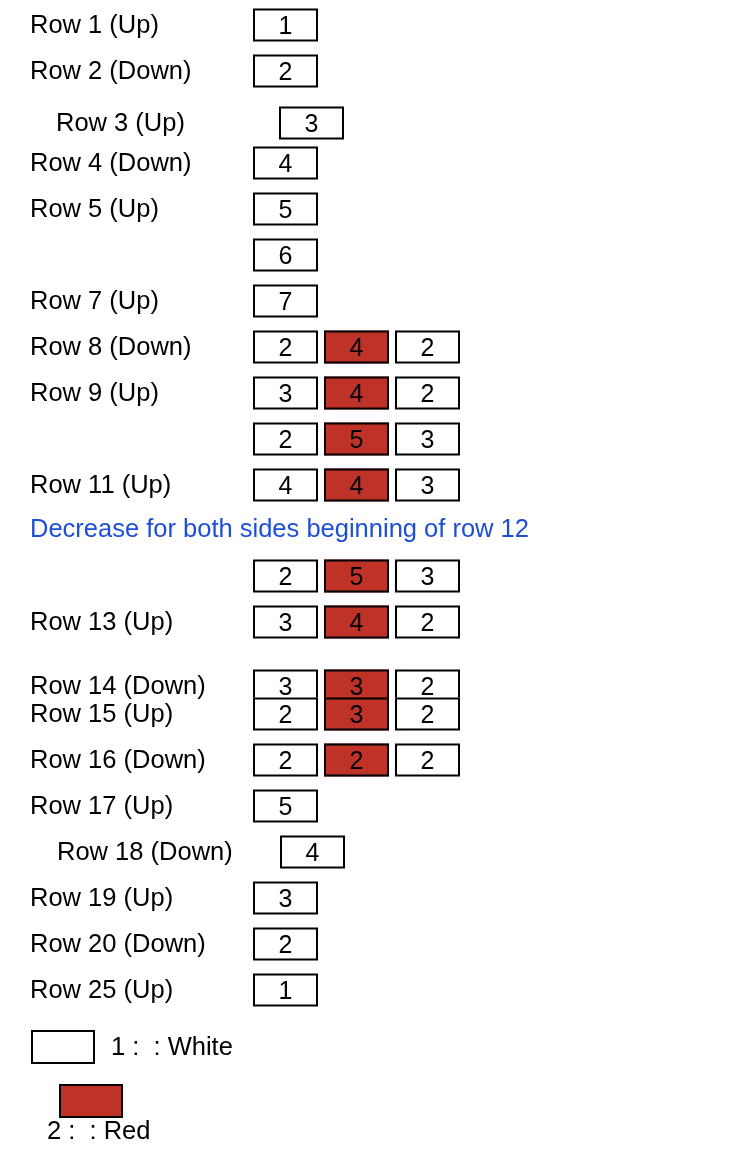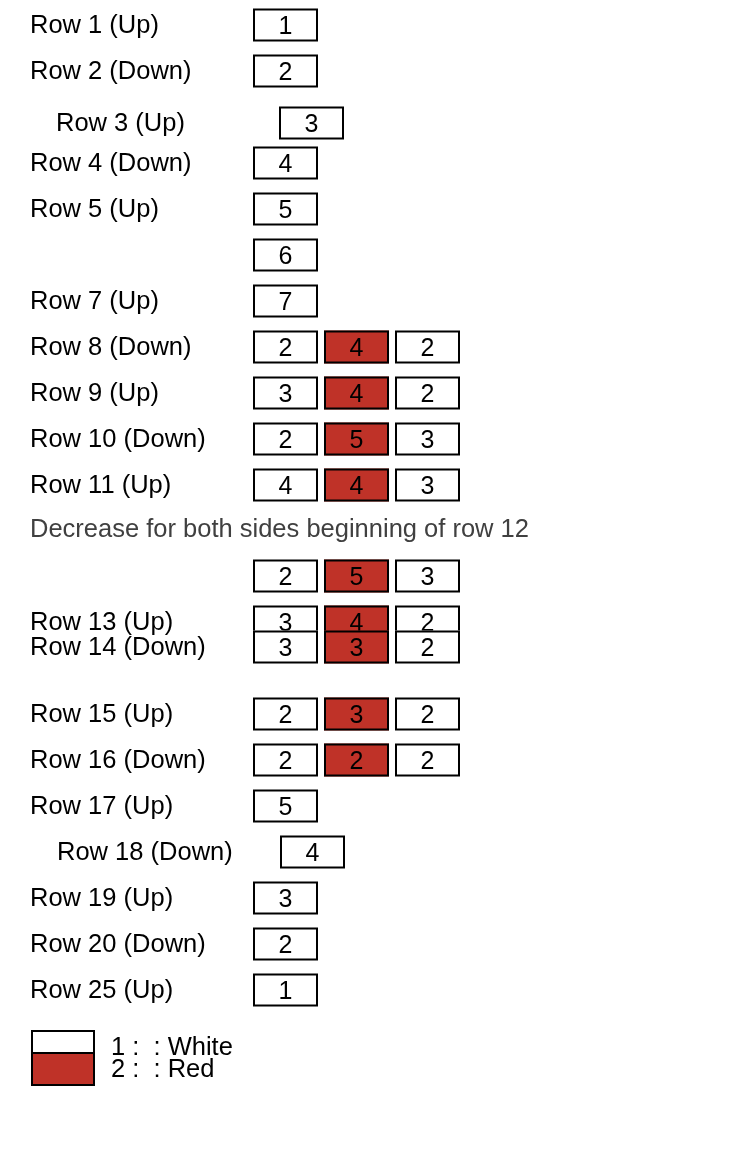--- a/index.html
+++ b/index.html
@@ -69,21 +69,21 @@
   }
   .cell.white { background: #ffffff; }
   .cell.red   { background: #BF3228; }
 
   .note {
     position: absolute;
     left: 30px;
     font-size: 25.5px;
     line-height: 1;
     white-space: nowrap;
-    color: #404040;
+    color: #1d4ed8;
   }
 
   
   #legend {
     position: absolute;
     left: 0;
     top: 1030px;
     width: 730px;
   }
   .legend-row {
@@ -164,21 +164,20 @@
     </div>
     <div class="row" style="top: 370px;">
       <div class="row-label">Row 9 (Up)</div>
       <div class="cells">
         <div class="cell white">3</div>
         <div class="cell red">4</div>
         <div class="cell white">2</div>
       </div>
     </div>
     <div class="row" style="top: 416px;">
-      <div class="row-label">Row 10 (Down)</div>
       <div class="cells">
         <div class="cell white">2</div>
         <div class="cell red">5</div>
         <div class="cell white">3</div>
       </div>
     </div>
     <div class="row" style="top: 462px;">
       <div class="row-label">Row 11 (Up)</div>
       <div class="cells">
         <div class="cell white">4</div>
@@ -195,21 +194,21 @@
       </div>
     </div>
     <div class="row" style="top: 599px;">
       <div class="row-label">Row 13 (Up)</div>
       <div class="cells">
         <div class="cell white">3</div>
         <div class="cell red">4</div>
         <div class="cell white">2</div>
       </div>
     </div>
-    <div class="row" style="top: 624px;">
+    <div class="row" style="top: 663px;">
       <div class="row-label">Row 14 (Down)</div>
       <div class="cells">
         <div class="cell white">3</div>
         <div class="cell red">3</div>
         <div class="cell white">2</div>
       </div>
     </div>
     <div class="row" style="top: 691px;">
       <div class="row-label">Row 15 (Up)</div>
       <div class="cells">
@@ -255,17 +254,17 @@
       <div class="cells">
         <div class="cell white">1</div>
       </div>
     </div>
   </div>
 <div id="legend">
     <div class="legend-row" style="top: 0px;">
       <div class="swatch white"></div>
       <div class="legend-text">1 :  : White</div>
     </div>
-    <div class="legend-row" style="top: 22px;">
+    <div class="legend-row" style="top: 54px; flex-direction: column;">
       <div class="swatch red"></div>
       <div class="legend-text">2 :  : Red</div>
     </div>
   </div>
 
 </body></html>

